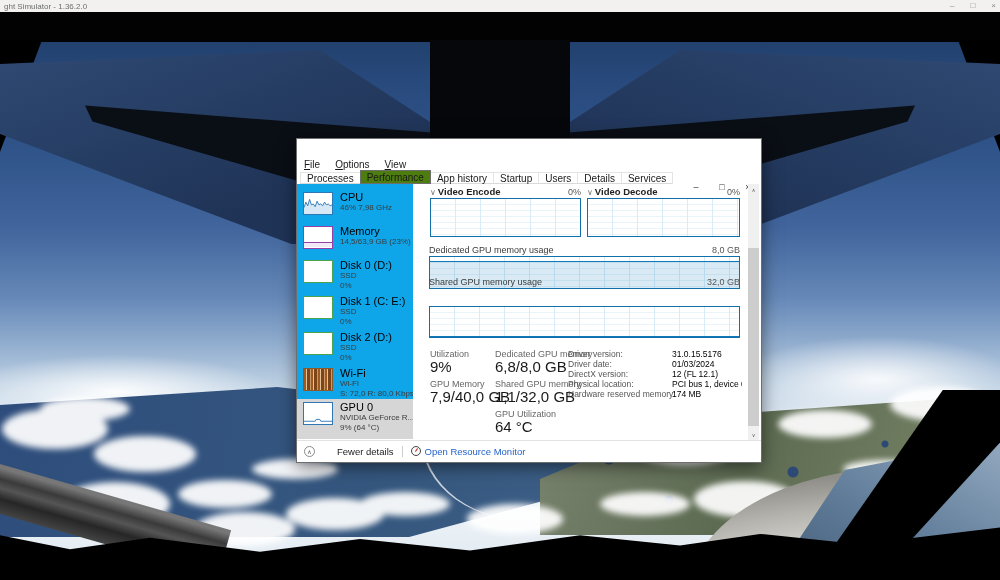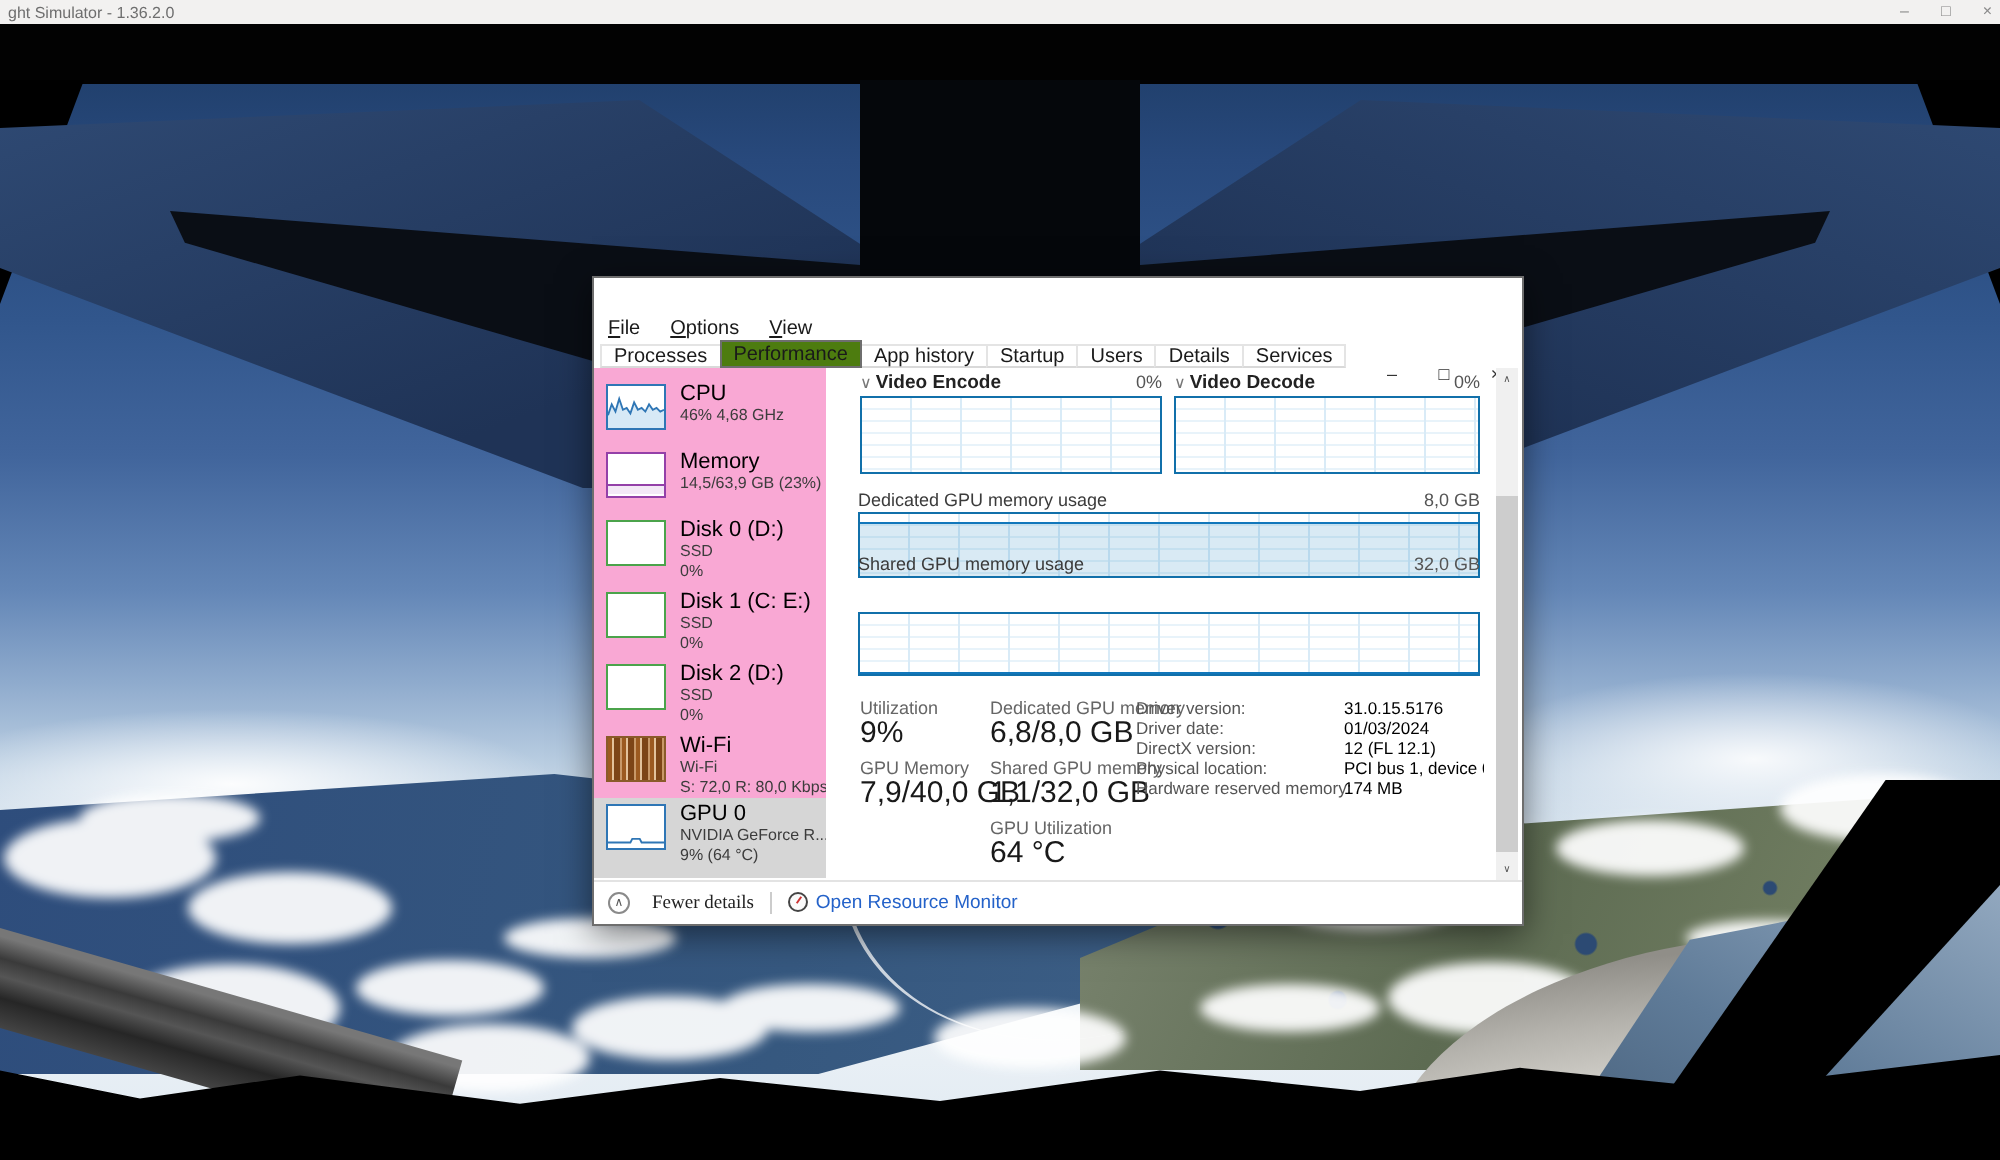--- a/index.html
+++ b/index.html
@@ -58,21 +58,21 @@
   .tm-controls { position:absolute; right:0; top:0; height:19px; display:flex; }
   .tm-ctl { width:26px; height:19px; display:flex; align-items:center; justify-content:center; font-size:9px; color:#333; }
   .tm-menubar { position:absolute; top:19px; left:0; right:0; height:12px; display:flex; gap:15px; padding-left:7px; font-size:10px; align-items:center; }
   .tm-menu { display:inline-block; color:#1a1a1a; }
   .tm-menu::first-letter { text-decoration:underline; }
   .tm-tabbar { position:absolute; top:31px; left:0; right:0; height:14px; display:flex; align-items:flex-end; padding-left:3px; }
   .tm-tab { font-size:10px; padding:0 6px; height:12px; line-height:12px; border:1px solid #e4e4e4; border-bottom:1px solid #d9d9d9; background:#fff; color:#1a1a1a; margin-right:-1px; }
   .tm-tab.selected { border:1px solid #6e6e6e; height:14px; line-height:13px; z-index:2; background:#4d7c0f; }
 
   
-  .tm-side { position:absolute; left:0; top:45px; width:116px; bottom:26px; background:#f9a8d4; }
+  .tm-side { position:absolute; left:0; top:45px; width:116px; bottom:26px; background:#0ea5e9; }
   .si { position:absolute; left:0; width:116px; padding:2px 0 0 6px; display:flex; cursor:default; }
   .si.selected { background:#d6d6d6; }
   .si-cpu{top:5px;height:34px}.si-mem{top:39px;height:34px}.si-d0{top:73px;height:36px}.si-d1{top:109px;height:36px}.si-d2{top:145px;height:36px}.si-wifi{top:181px;height:36px}.si-gpu{top:215px;height:40px}
   .thumb { width:30px; height:23px; background:#fff; border:1px solid #888; flex:0 0 30px; position:relative; margin-top:1px; }
   .thumb svg { display:block; width:100%; height:100%; }
   .thumb.t-cpu, .thumb.t-gpu { border-color:#2f76b5; }
   .thumb.t-mem { border-color:#9440a8; }
   .thumb.t-mem::after { content:""; position:absolute; left:0; right:0; bottom:1px; height:4px; background:#f3e8f6; border-top:1px solid #9440a8; }
   .thumb.t-disk { border-color:#4ba34b; }
   .thumb.t-wifi { border-color:#8a5a2a; background:repeating-linear-gradient(90deg,#9c5a20 0 2px,#e3c29b 2px 3px,#7d4517 3px 6px,#c89868 6px 7px); }
@@ -110,21 +110,21 @@
   
   .sb { position:absolute; left:451px; top:45px; width:11px; bottom:22px; background:#f0f0f0; }
   .sb-arrow { position:absolute; left:0; width:11px; height:11px; font-size:5px; color:#555; display:flex; align-items:center; justify-content:center; }
   .sb-up { top:0; } .sb-down { bottom:0; }
   .sb-thumb { position:absolute; left:0; top:64px; width:11px; height:178px; background:#cdcdcd; }
 
   
   .tm-footer { position:absolute; left:0; right:0; bottom:0; height:22px; border-top:1px solid #e3e3e3; display:flex; align-items:center; padding-left:7px; background:#fff; }
   .fd-btn { display:flex; align-items:center; }
   .fd-icon { width:11px; height:11px; border:1px solid #8a8a8a; border-radius:50%; font-size:6px; color:#555; display:flex; align-items:center; justify-content:center; }
-  .fd-label { font-size:9.5px; color:#222; margin-left:11px;font-family:Liberation Serif, serif; }
+  .fd-label { font-size:9.5px; color:#222; margin-left:22px; }
   .foot-div { width:1px; height:11px; background:#ccc; margin:0 8px; }
   .rm-link { display:flex; align-items:flex-start; }
   .rm-icon { width:10px; height:10px; border:1px solid #444; border-radius:50%; position:relative; background:#fafafa; }
   .rm-icon::after { content:""; position:absolute; left:4px; top:1px; width:1px; height:4px; background:#c33; transform:rotate(35deg); }
   .rm-label { font-size:9.5px; color:#2462c9; margin-left:4px; }
 </style>
 </head>
 <body>
 
 <div class="stage">
@@ -191,21 +191,21 @@
     <div class="tm-side">
       <div class="si si-cpu">
         <div class="thumb t-cpu">
           <svg viewBox="0 0 30 23" preserveAspectRatio="none">
             <path d="M0 16 L2 10 L4 14 L6 7 L8 13 L10 12 L12 15 L14 9 L16 13 L18 12 L20 14 L22 10 L24 13 L26 12 L28 14 L30 13 L30 23 L0 23 Z" fill="#d7e9f6"></path>
             <path d="M0 16 L2 10 L4 14 L6 7 L8 13 L10 12 L12 15 L14 9 L16 13 L18 12 L20 14 L22 10 L24 13 L26 12 L28 14 L30 13" fill="none" stroke="#2f76b5" stroke-width="1"></path>
           </svg>
         </div>
         <div class="si-text">
           <div class="si-title">CPU</div>
-          <div class="si-sub">46% 4,68 GHz</div>
+          <div class="si-sub">46% 7,98 GHz</div>
         </div>
       </div>
       <div class="si si-mem">
         <div class="thumb t-mem"></div>
         <div class="si-text">
           <div class="si-title">Memory</div>
           <div class="si-sub">14,5/63,9 GB (23%)</div>
         </div>
       </div>
       <div class="si si-d0">

